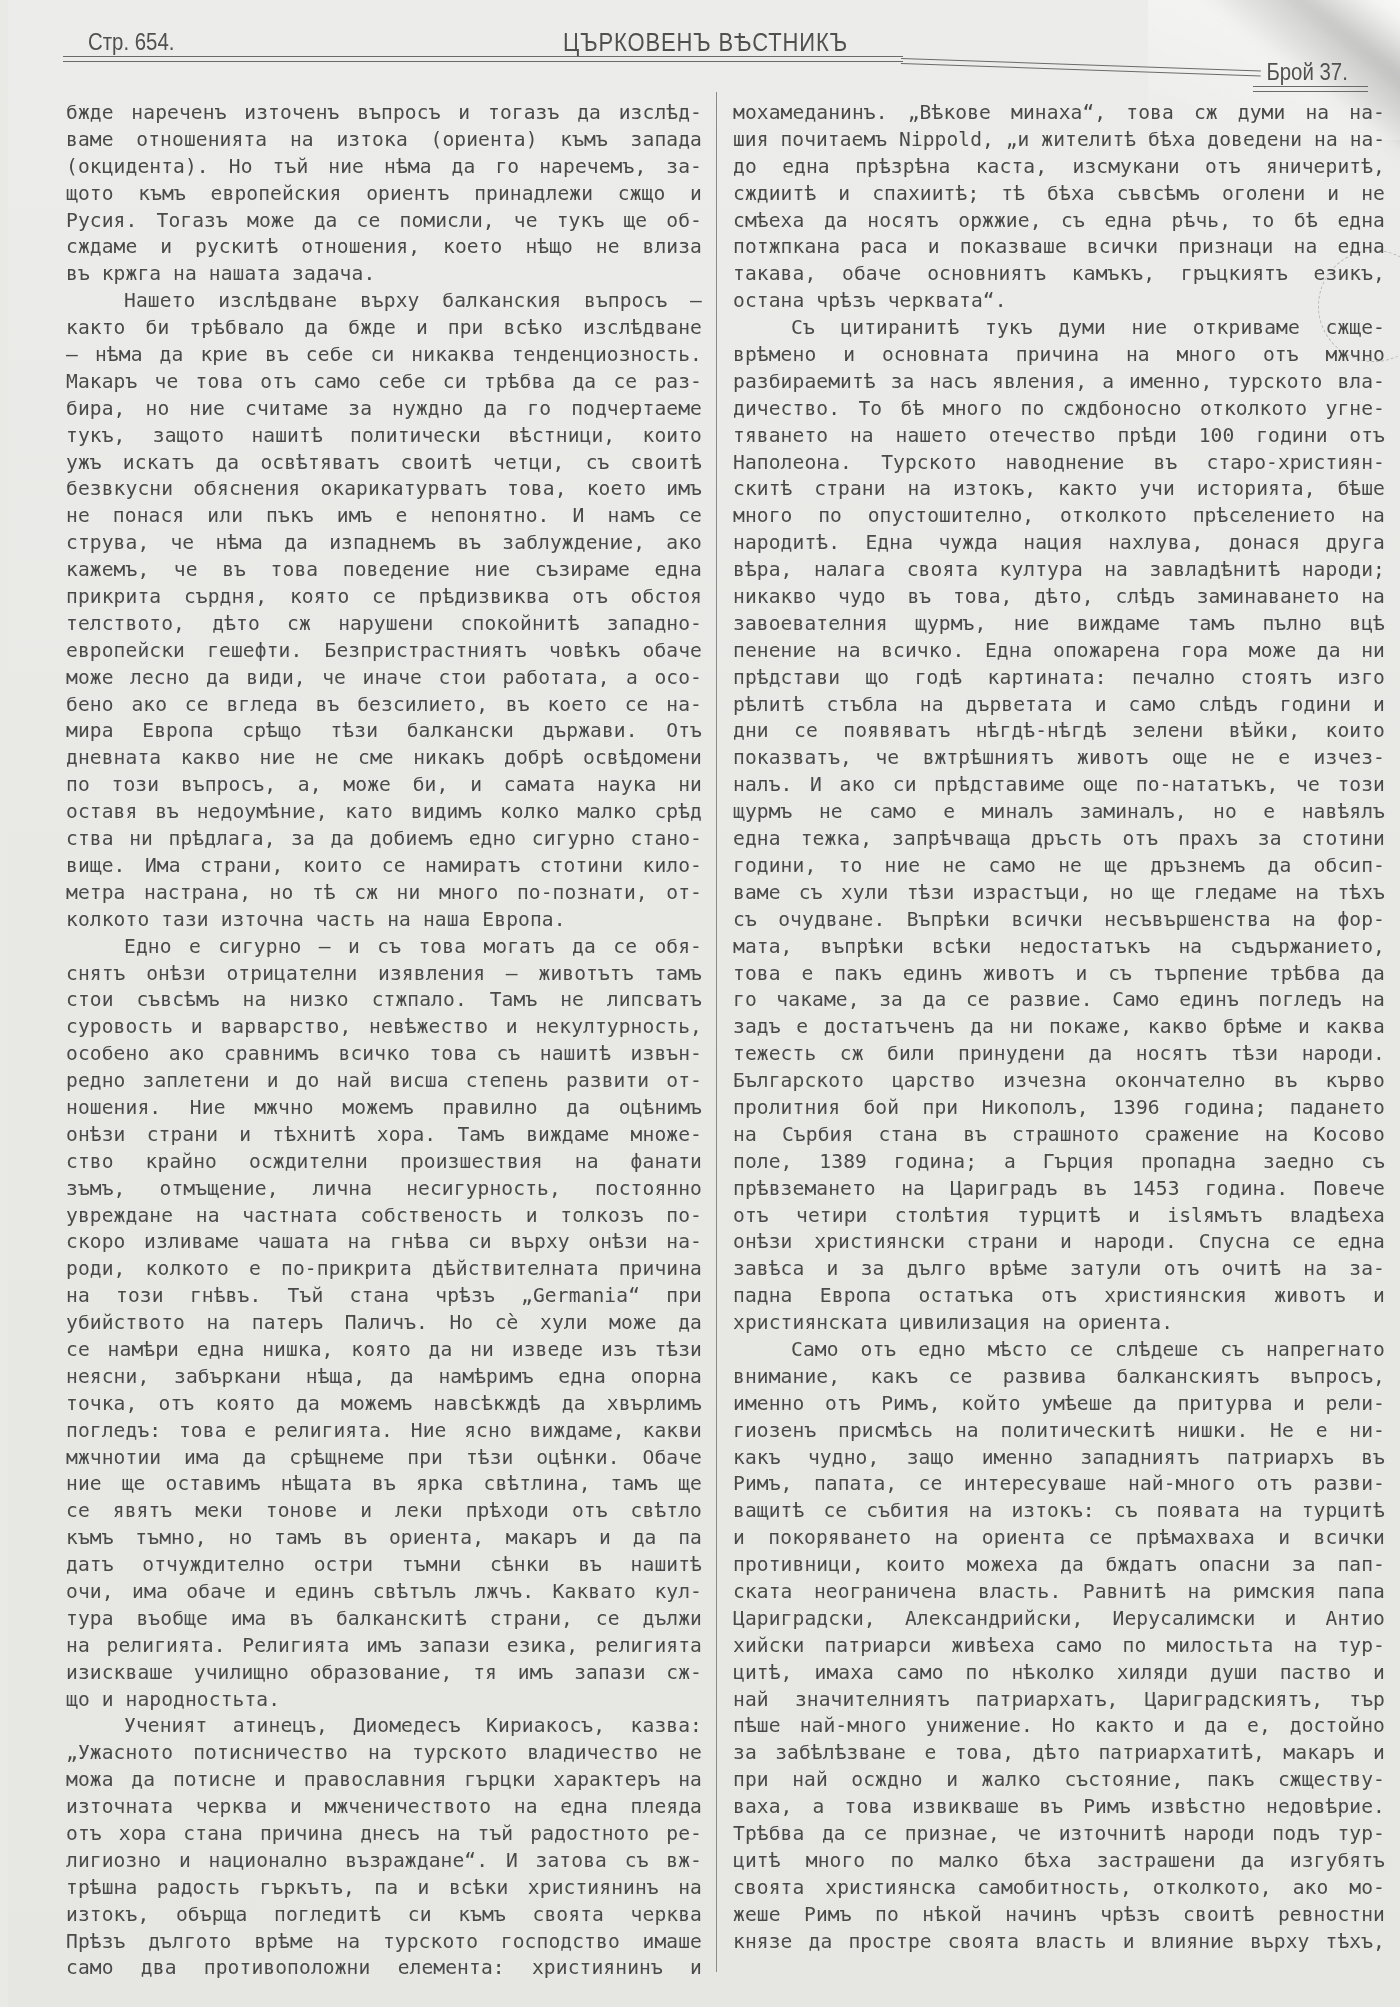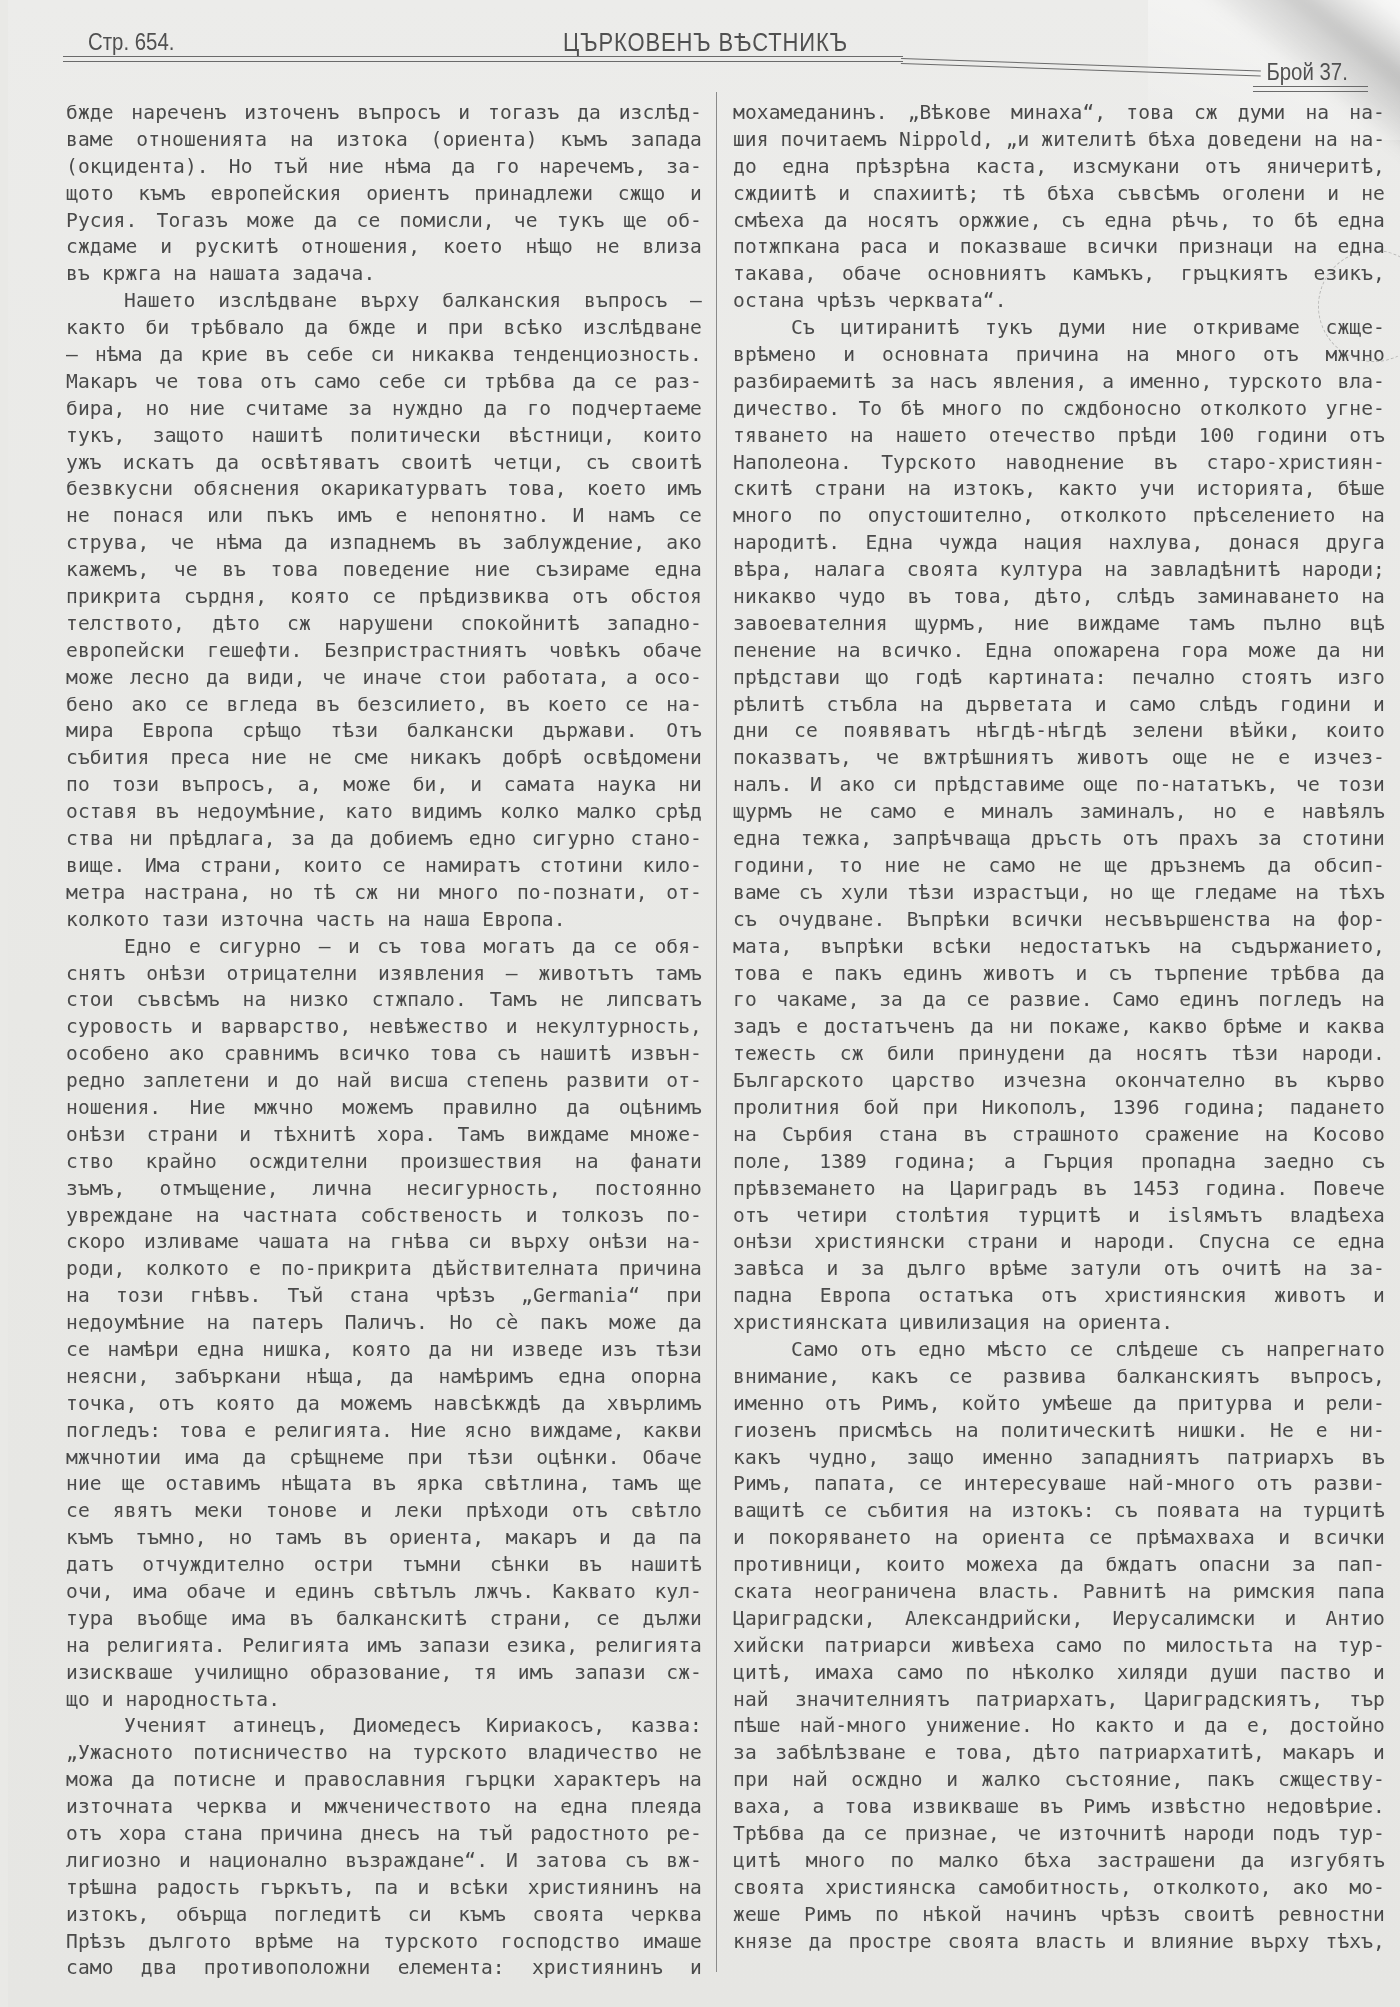--- a/index.html
+++ b/index.html
@@ -120,42 +120,42 @@
       <span class="line">безвкусни обяснения окарикатурватъ това, което имъ</span>
       <span class="line">не понася или пъкъ имъ е непонятно. И намъ се</span>
       <span class="line">струва, че нѣма да изпаднемъ въ заблуждение, ако</span>
       <span class="line">кажемъ, че въ това поведение ние съзираме една</span>
       <span class="line">прикрита сърдня, която се прѣдизвиква отъ обстоя</span>
       <span class="line">телството, дѣто сж нарушени спокойнитѣ западно-</span>
       <span class="line">европейски гешефти. Безпристрастниятъ човѣкъ обаче</span>
       <span class="line">може лесно да види, че иначе стои работата, а осо-</span>
       <span class="line">бено ако се вгледа въ безсилието, въ което се на-</span>
       <span class="line">мира Европа срѣщо тѣзи балкански държави. Отъ</span>
-      <span class="line">събития преса ние не сме никакъ добрѣ освѣдомени</span>
+      <span class="line">дневната какво ние не сме никакъ добрѣ освѣдомени</span>
       <span class="line">по този въпросъ, а, може би, и самата наука ни</span>
       <span class="line">оставя въ недоумѣние, като видимъ колко малко срѣд</span>
       <span class="line">ства ни прѣдлага, за да добиемъ едно сигурно стано-</span>
       <span class="line">вище. Има страни, които се намиратъ стотини кило-</span>
       <span class="line">метра настрана, но тѣ сж ни много по-познати, от-</span>
       <span class="line last">колкото тази източна часть на наша Европа.</span>
       <span class="line indent">Едно е сигурно — и съ това могатъ да се обя-</span>
       <span class="line">снятъ онѣзи отрицателни изявления — животътъ тамъ</span>
       <span class="line">стои съвсѣмъ на низко стжпало. Тамъ не липсватъ</span>
       <span class="line">суровость и варварство, невѣжество и некултурность,</span>
       <span class="line">особено ако сравнимъ всичко това съ нашитѣ извън-</span>
       <span class="line">редно заплетени и до най висша степень развити от-</span>
       <span class="line">ношения. Ние мжчно можемъ правилно да оцѣнимъ</span>
       <span class="line">онѣзи страни и тѣхнитѣ хора. Тамъ виждаме множе-</span>
       <span class="line">ство крайно осждителни произшествия на фанати</span>
       <span class="line">зъмъ, отмъщение, лична несигурность, постоянно</span>
       <span class="line">увреждане на частната собственость и толкозъ по-</span>
       <span class="line">скоро изливаме чашата на гнѣва си върху онѣзи на-</span>
       <span class="line">роди, колкото е по-прикрита дѣйствителната причина</span>
       <span class="line">на този гнѣвъ. Тъй стана чрѣзъ „Germania“ при</span>
-      <span class="line">недоумѣние на патеръ Паличъ. Но сѐ пакъ може да</span>
+      <span class="line">убийството на патеръ Паличъ. Но сѐ хули може да</span>
       <span class="line">се намѣри една нишка, която да ни изведе изъ тѣзи</span>
       <span class="line">неясни, забъркани нѣща, да намѣримъ една опорна</span>
       <span class="line">точка, отъ която да можемъ навсѣкждѣ да хвърлимъ</span>
       <span class="line">погледъ: това е религията. Ние ясно виждаме, какви</span>
       <span class="line">мжчнотии има да срѣщнеме при тѣзи оцѣнки. Обаче</span>
       <span class="line">ние ще оставимъ нѣщата въ ярка свѣтлина, тамъ ще</span>
       <span class="line">се явятъ меки тонове и леки прѣходи отъ свѣтло</span>
       <span class="line">къмъ тъмно, но тамъ въ ориента, макаръ и да па</span>
       <span class="line">датъ отчуждително остри тъмни сѣнки въ нашитѣ</span>
       <span class="line">очи, има обаче и единъ свѣтълъ лжчъ. Каквато кул-</span>

